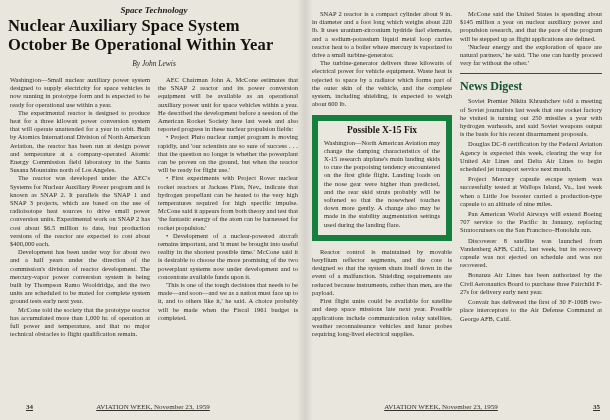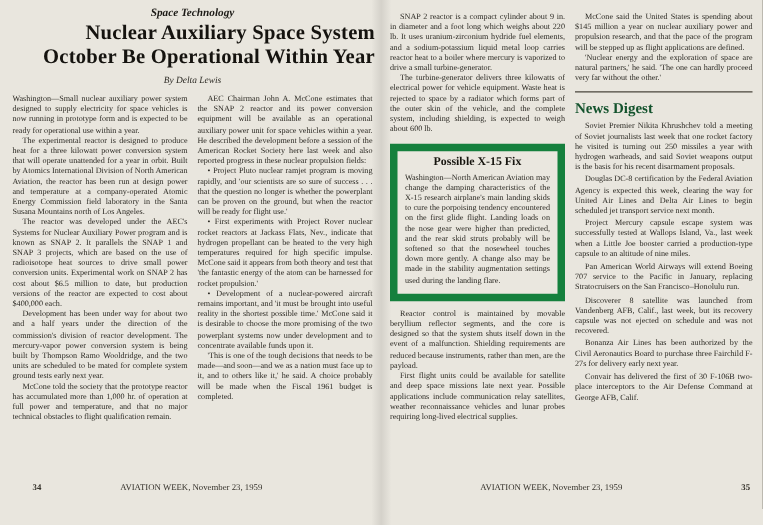--- a/index.html
+++ b/index.html
@@ -17,21 +17,21 @@
     background: linear-gradient(90deg, rgba(0,0,0,0) 0%, rgba(0,0,0,0.09) 50%, rgba(0,0,0,0) 100%);
     pointer-events: none;
   }
   .kicker {
     position: absolute; left: 10px; top: 5px; width: 288px;
     text-align: center;
     font-style: italic; font-weight: bold; font-size: 9px; color: #1c1a16;
   }
   .title {
     position: absolute; left: 8px; top: 16px; width: 292px;
-    text-align: right; font-weight: bold;
+    text-align: left; font-weight: bold;
     font-size: 16.5px; line-height: 19px; color: #15130f;
     letter-spacing: 0.2px;
   }
   .byline {
     position: absolute; left: 8px; top: 59px; width: 292px;
     text-align: center; font-style: italic; font-size: 7.5px; color: #2a2822;
   }
   .col {
     position: absolute;
     font-size: 6.5px; line-height: 8.2px;
@@ -55,38 +55,38 @@
   }
   .digest-rule {
     border: none; border-top: 1px solid #4a463c;
     margin: 6px 0 5px 0;
   }
   .digest-head {
     font-weight: bold; font-size: 12px; line-height: 14px;
     color: #14532d; margin-bottom: 4px;
   }
   .digest p { margin-bottom: 2px; }
-  .footer { position: absolute; bottom: 26px; font-size: 7px; color: #34312a; }
+  .footer { position: absolute; bottom: 9px; font-size: 7px; color: #34312a; text-decoration: underline; }
   .fl-num  { left: 26px; font-weight: bold; }
   .fl-text { left: 8px;   width: 290px; text-align: center; }
   .fr-text { left: 312px; width: 258px; text-align: center; }
   .fr-num  { right: 10px; font-weight: bold; }
 </style>
 </head>
 <body>
 
 <div class="page">
 
   <div class="gutter"></div>
 
   <div class="kicker">Space Technology</div>
 
   <h1 class="title"><span>Nuclear Auxiliary Space System</span><br><span>October Be Operational Within Year</span></h1>
 
-  <div class="byline">By Delta Lewis</div>
+  <div class="byline">By John Lewis</div>
 
   <div class="col col1 noindent-first">
       <p>Washington—Small nuclear auxiliary power system designed to supply electricity for space vehicles is now running in prototype form and is expected to be ready for operational use within a year.</p>
       <p>The experimental reactor is designed to produce heat for a three kilowatt power conversion system that will operate unattended for a year in orbit. Built by Atomics International Division of North American Aviation, the reactor has been run at design power and temperature at a company-operated Atomic Energy Commission field laboratory in the Santa Susana Mountains north of Los Angeles.</p>
       <p>The reactor was developed under the AEC's Systems for Nuclear Auxiliary Power program and is known as SNAP 2. It parallels the SNAP 1 and SNAP 3 projects, which are based on the use of radioisotope heat sources to drive small power conversion units. Experimental work on SNAP 2 has cost about $6.5 million to date, but production versions of the reactor are expected to cost about $400,000 each.</p>
       <p>Development has been under way for about two and a half years under the direction of the commission's division of reactor development. The mercury-vapor power conversion system is being built by Thompson Ramo Wooldridge, and the two units are scheduled to be mated for complete system ground tests early next year.</p>
       <p>McCone told the society that the prototype reactor has accumulated more than 1,000 hr. of operation at full power and temperature, and that no major technical obstacles to flight qualification remain.</p>
     </div>
 
   <div class="col col2">

